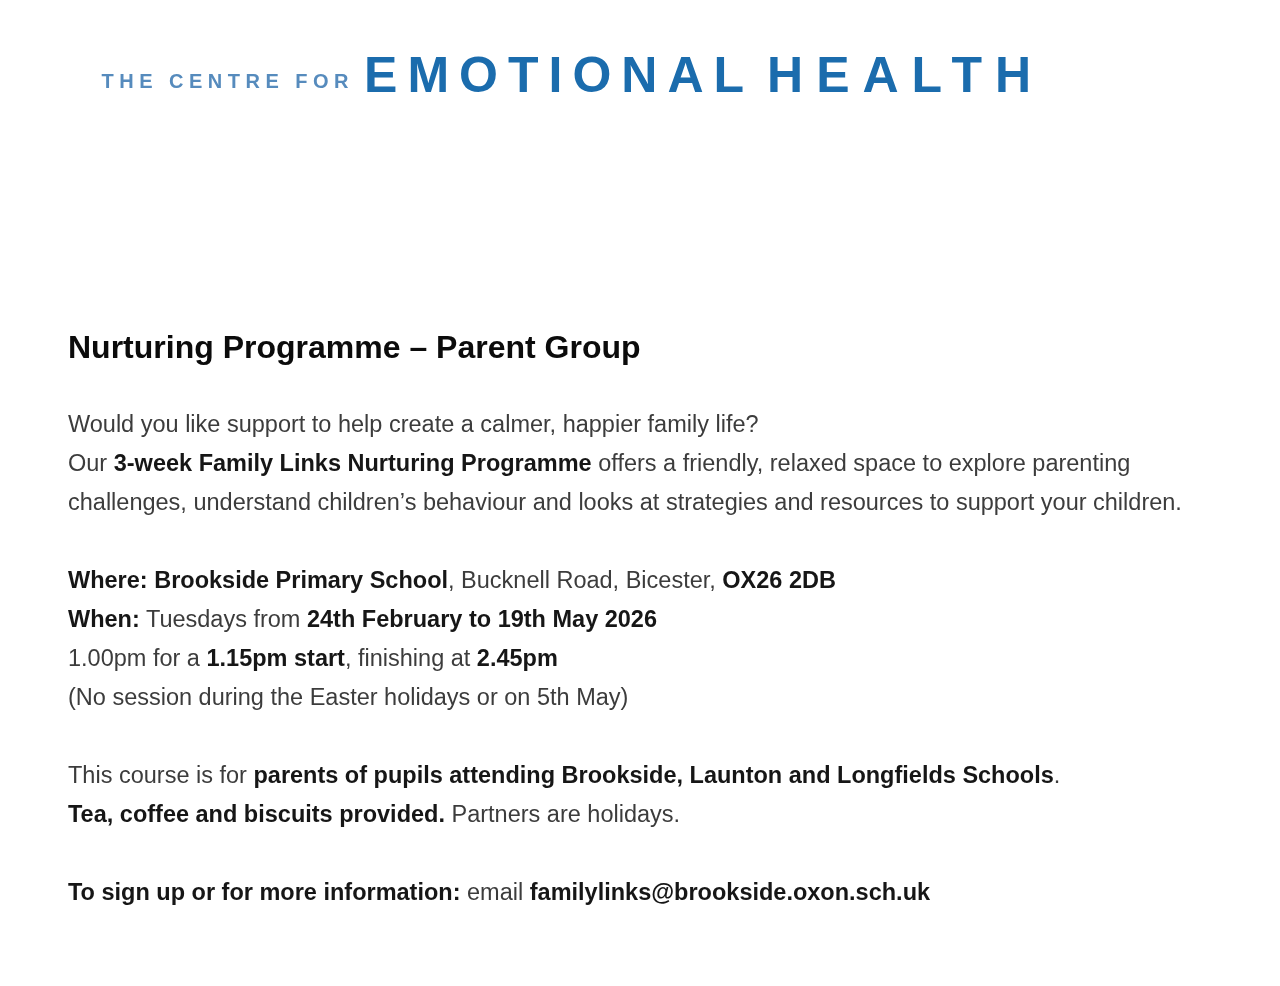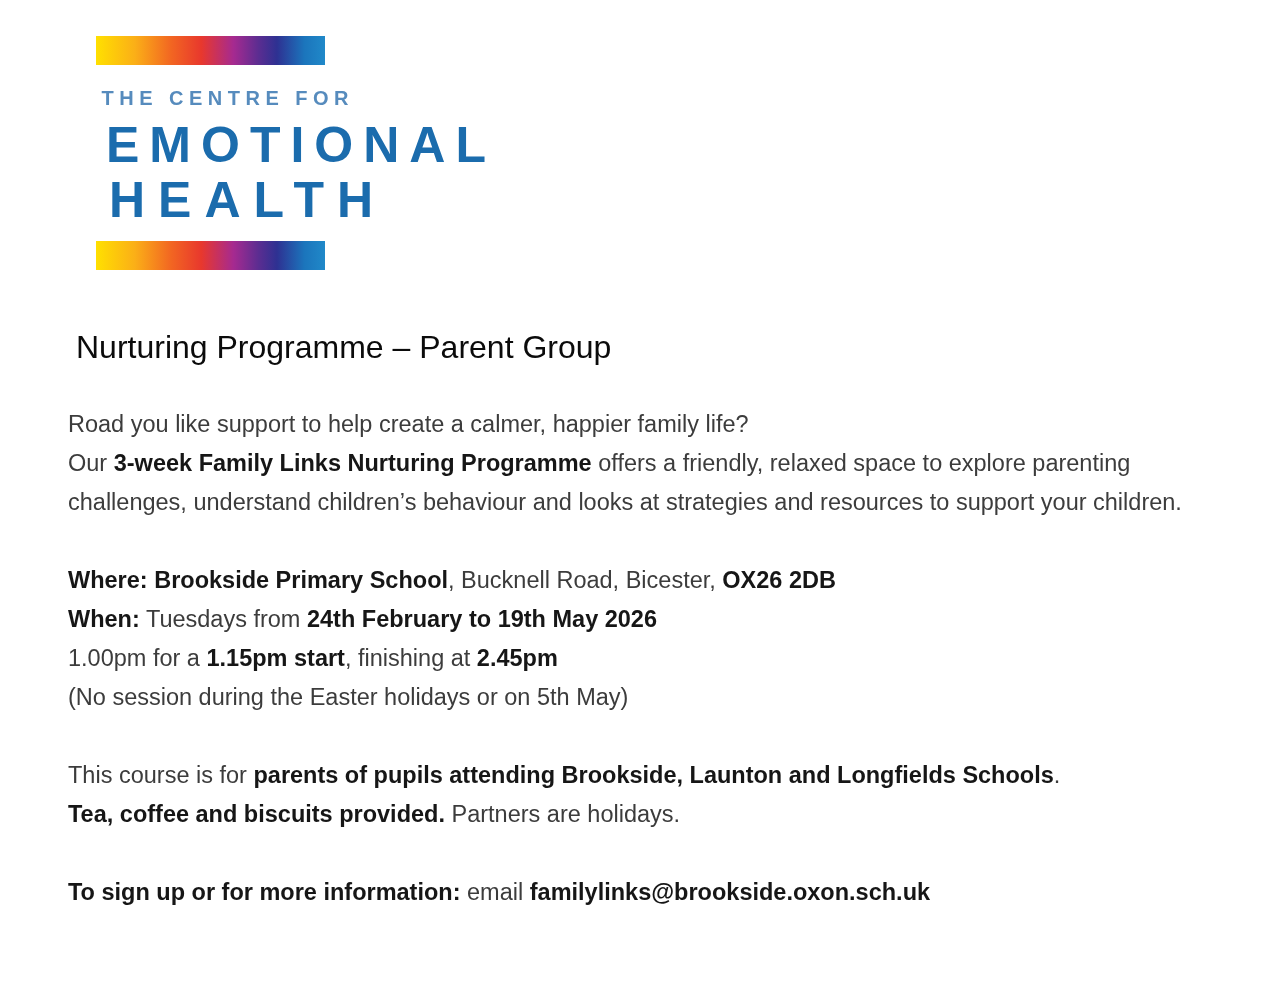--- a/index.html
+++ b/index.html
@@ -12,22 +12,22 @@
     overflow: hidden;
   }
 
   
   .logo {
     position: absolute;
     top: 36px;
     left: 96px;
     width: 370px;
     display: flex;
-    flex-direction: column;
-    align-items: flex-start;
+    flex-direction: row;
+    align-items: flex-end;
   }
   .logo-bar {
     width: 229px;
     height: 29px;
     background: linear-gradient(90deg, #ffe000 0%, #fbaf17 17%, #f26522 33%,
                 #e8382d 46%, #a62a90 60%, #5b2d91 71%, #2e3192 79%,
                 #1b75bc 91%, #2089c9 100%);
   }
   .logo-tagline {
     margin-top: 23px;
@@ -53,23 +53,23 @@
   
   .content {
     position: absolute;
     left: 68px;
     top: 326px;
     width: 1158px;
   }
   .content h1 {
     font-size: 32px;
     line-height: 42px;
-    font-weight: 400;
+    font-weight: 700;
     color: #0b0b0b;
-    margin: 0 0 37px 8px;
+    margin: 0 0 37px 0;
   }
   .content p {
     font-size: 23.5px;
     line-height: 39px;
     margin: 0;
     color: #3c3c3c;
   }
   .content p .b { font-weight: 700; color: #161616; }
   .content p .i { }
   .content .spacer { height: 39px; }
@@ -81,21 +81,21 @@
   <div class="logo-bar" style="background: linear-gradient(90deg, rgb(255, 224, 0) 0%, rgb(251, 175, 23) 17%, rgb(242, 101, 34) 33%, rgb(232, 56, 45) 46%, rgb(166, 42, 144) 60%, rgb(91, 45, 145) 71%, rgb(46, 49, 146) 79%, rgb(27, 117, 188) 91%, rgb(32, 137, 201) 100%);"></div>
   <div class="logo-tagline" style="color: rgb(86, 139, 189);">THE CENTRE FOR</div>
   <div class="logo-name logo-name-1" style="color: rgb(27, 108, 173);">EMOTIONAL</div>
   <div class="logo-name logo-name-2" style="color: rgb(27, 108, 173);">HEALTH</div>
   <div class="logo-bar logo-bar-bottom" style="background: linear-gradient(90deg, rgb(255, 224, 0) 0%, rgb(251, 175, 23) 17%, rgb(242, 101, 34) 33%, rgb(232, 56, 45) 46%, rgb(166, 42, 144) 60%, rgb(91, 45, 145) 71%, rgb(46, 49, 146) 79%, rgb(27, 117, 188) 91%, rgb(32, 137, 201) 100%);"></div>
 </div>
 
 <div class="content">
   <h1>Nurturing Programme – Parent Group</h1>
   <div id="body-blocks">
-      <p><span>Road you like support to help create a calmer, happier family life?</span></p>
+      <p><span>Would you like support to help create a calmer, happier family life?</span></p>
       <p><span>Our </span><span class="b">3-week Family Links Nurturing Programme</span><span> offers a friendly, relaxed space to explore parenting challenges, understand children’s behaviour and looks at strategies and resources to support your children.</span></p>
       <div class="spacer"></div>
       <p><span class="b">Where: Brookside Primary School</span><span>, Bucknell Road, Bicester, </span><span class="b">OX26 2DB</span></p>
       <p><span class="b">When:</span><span> Tuesdays from </span><span class="b">24th February to 19th May 2026</span></p>
       <p><span>1.00pm for a </span><span class="b">1.15pm start</span><span>, finishing at </span><span class="b">2.45pm</span></p>
       <p><span class="i">(No session during the Easter holidays or on 5th May)</span></p>
       <div class="spacer"></div>
       <p><span>This course is for </span><span class="b">parents of pupils attending Brookside, Launton and Longfields Schools</span><span>.</span></p>
       <p><span class="b">Tea, coffee and biscuits provided.</span><span> Partners are holidays.</span></p>
       <div class="spacer"></div>

